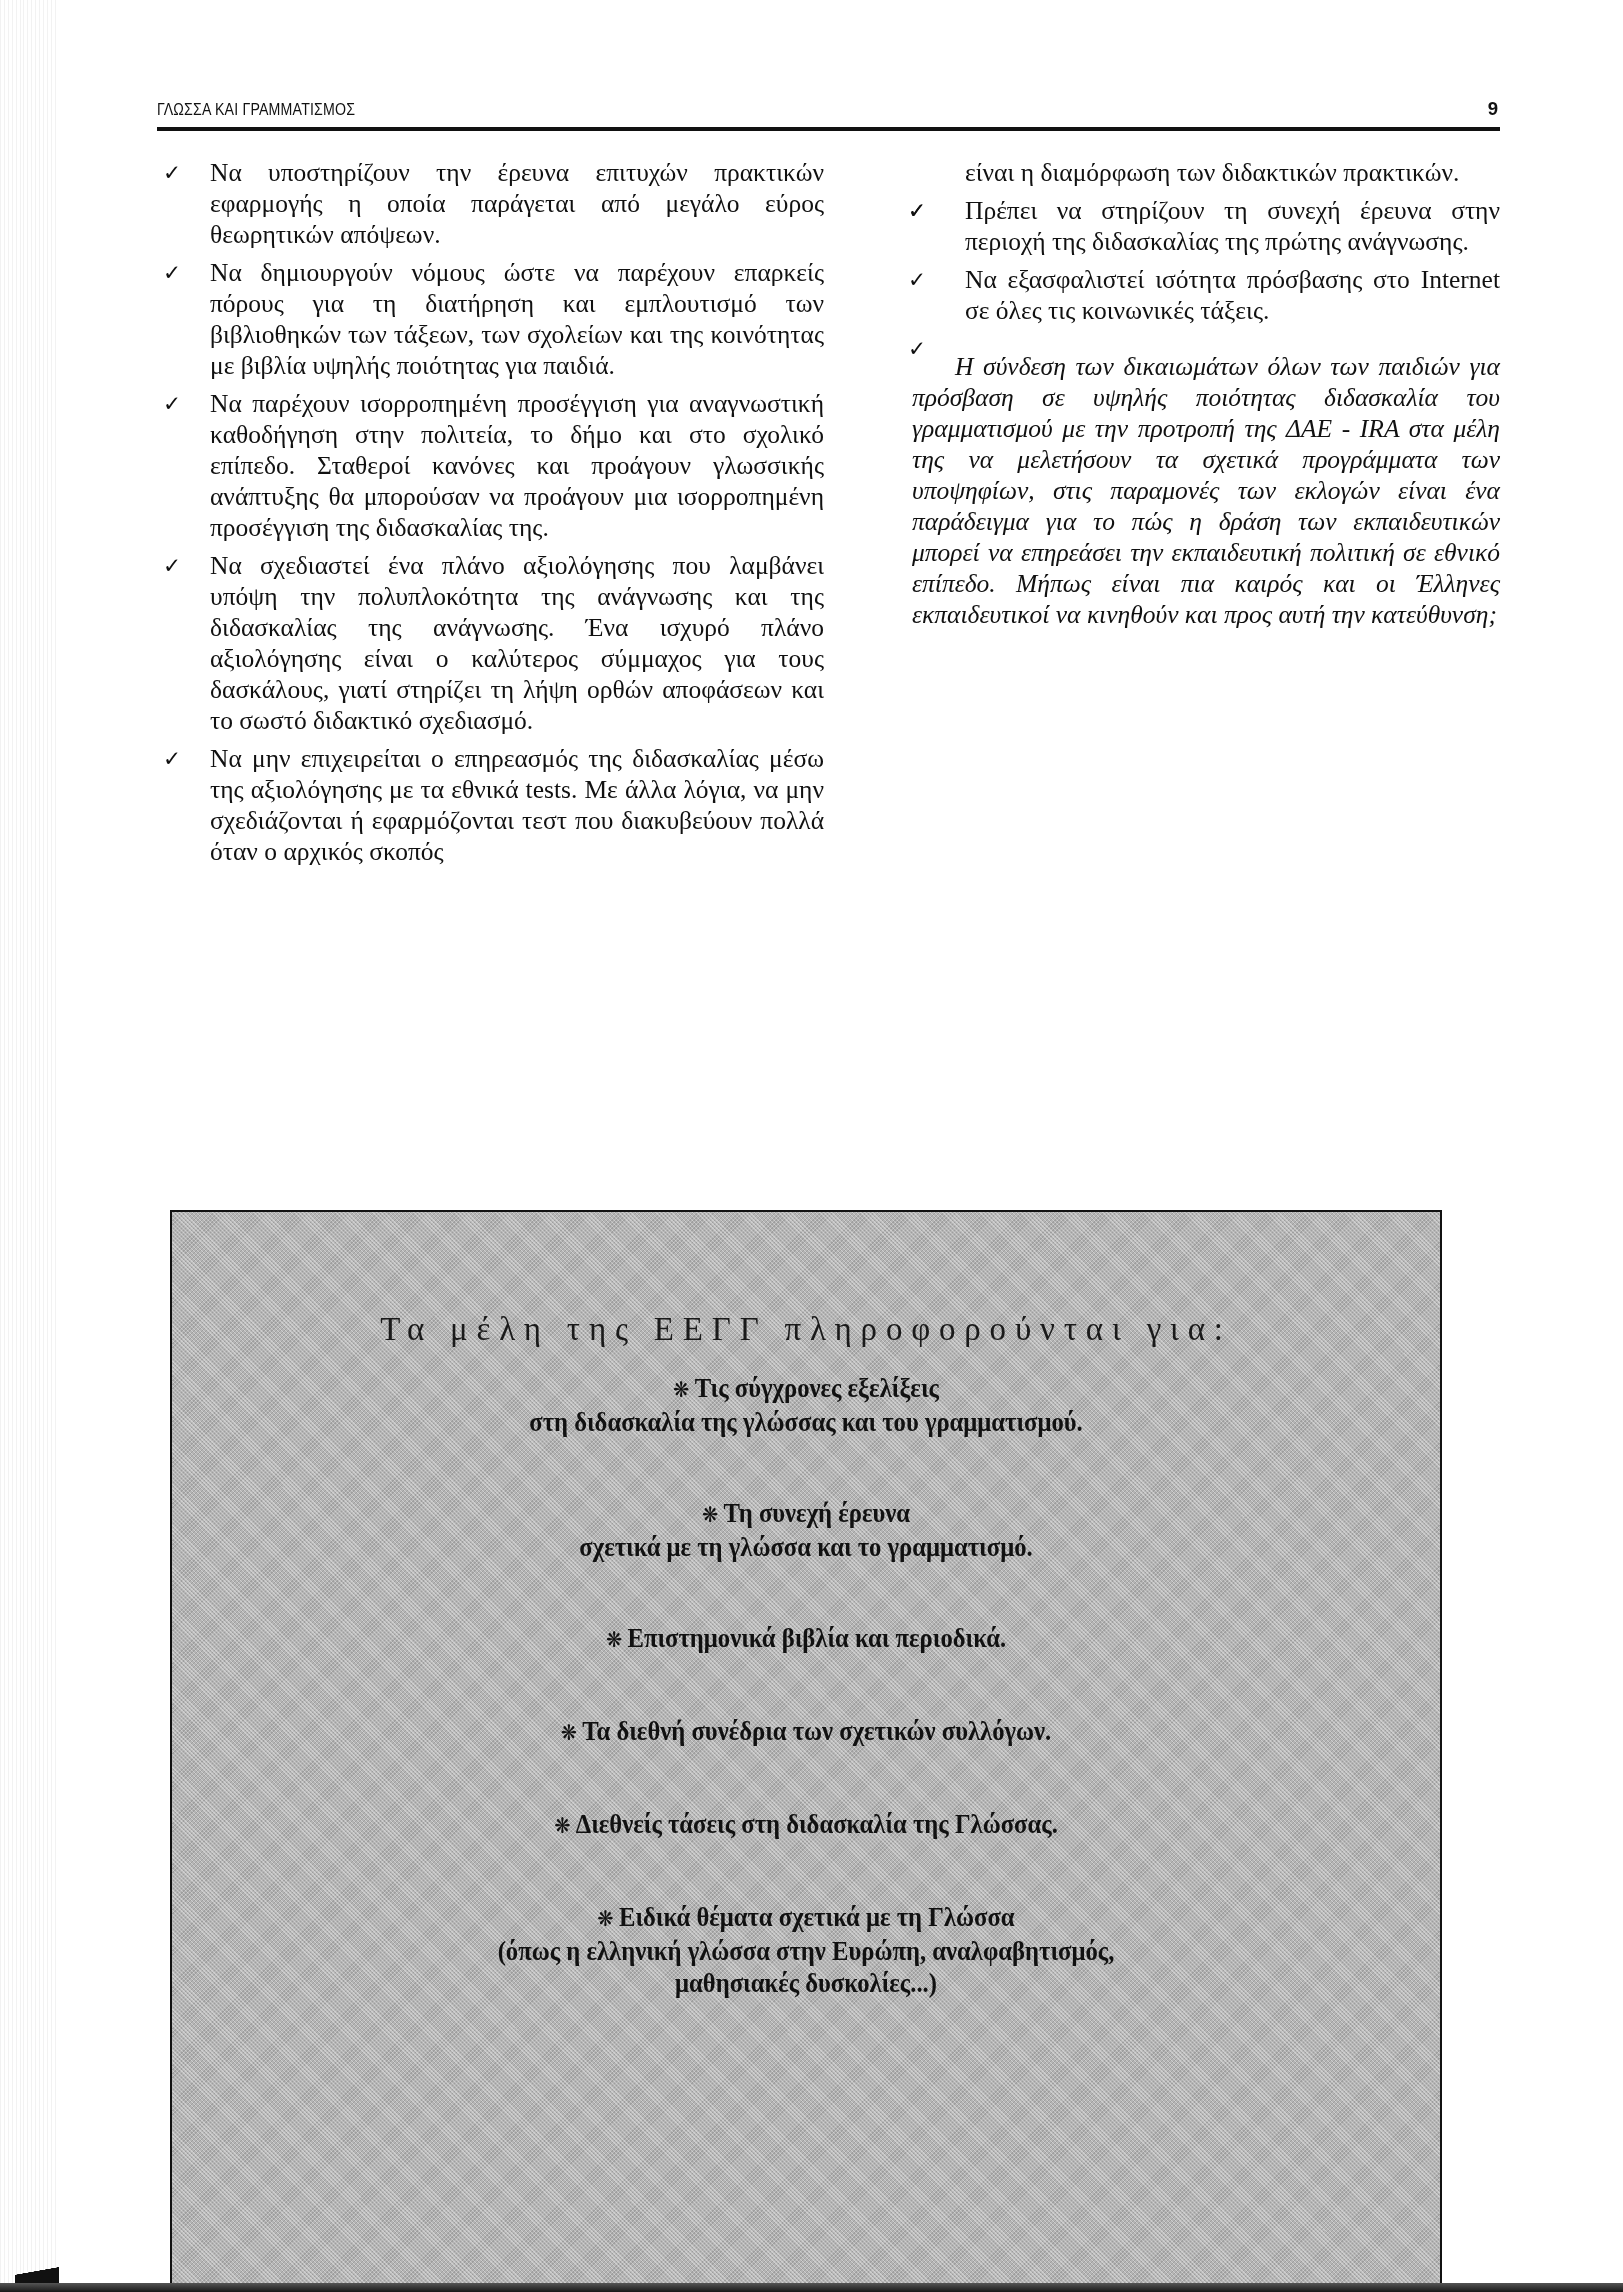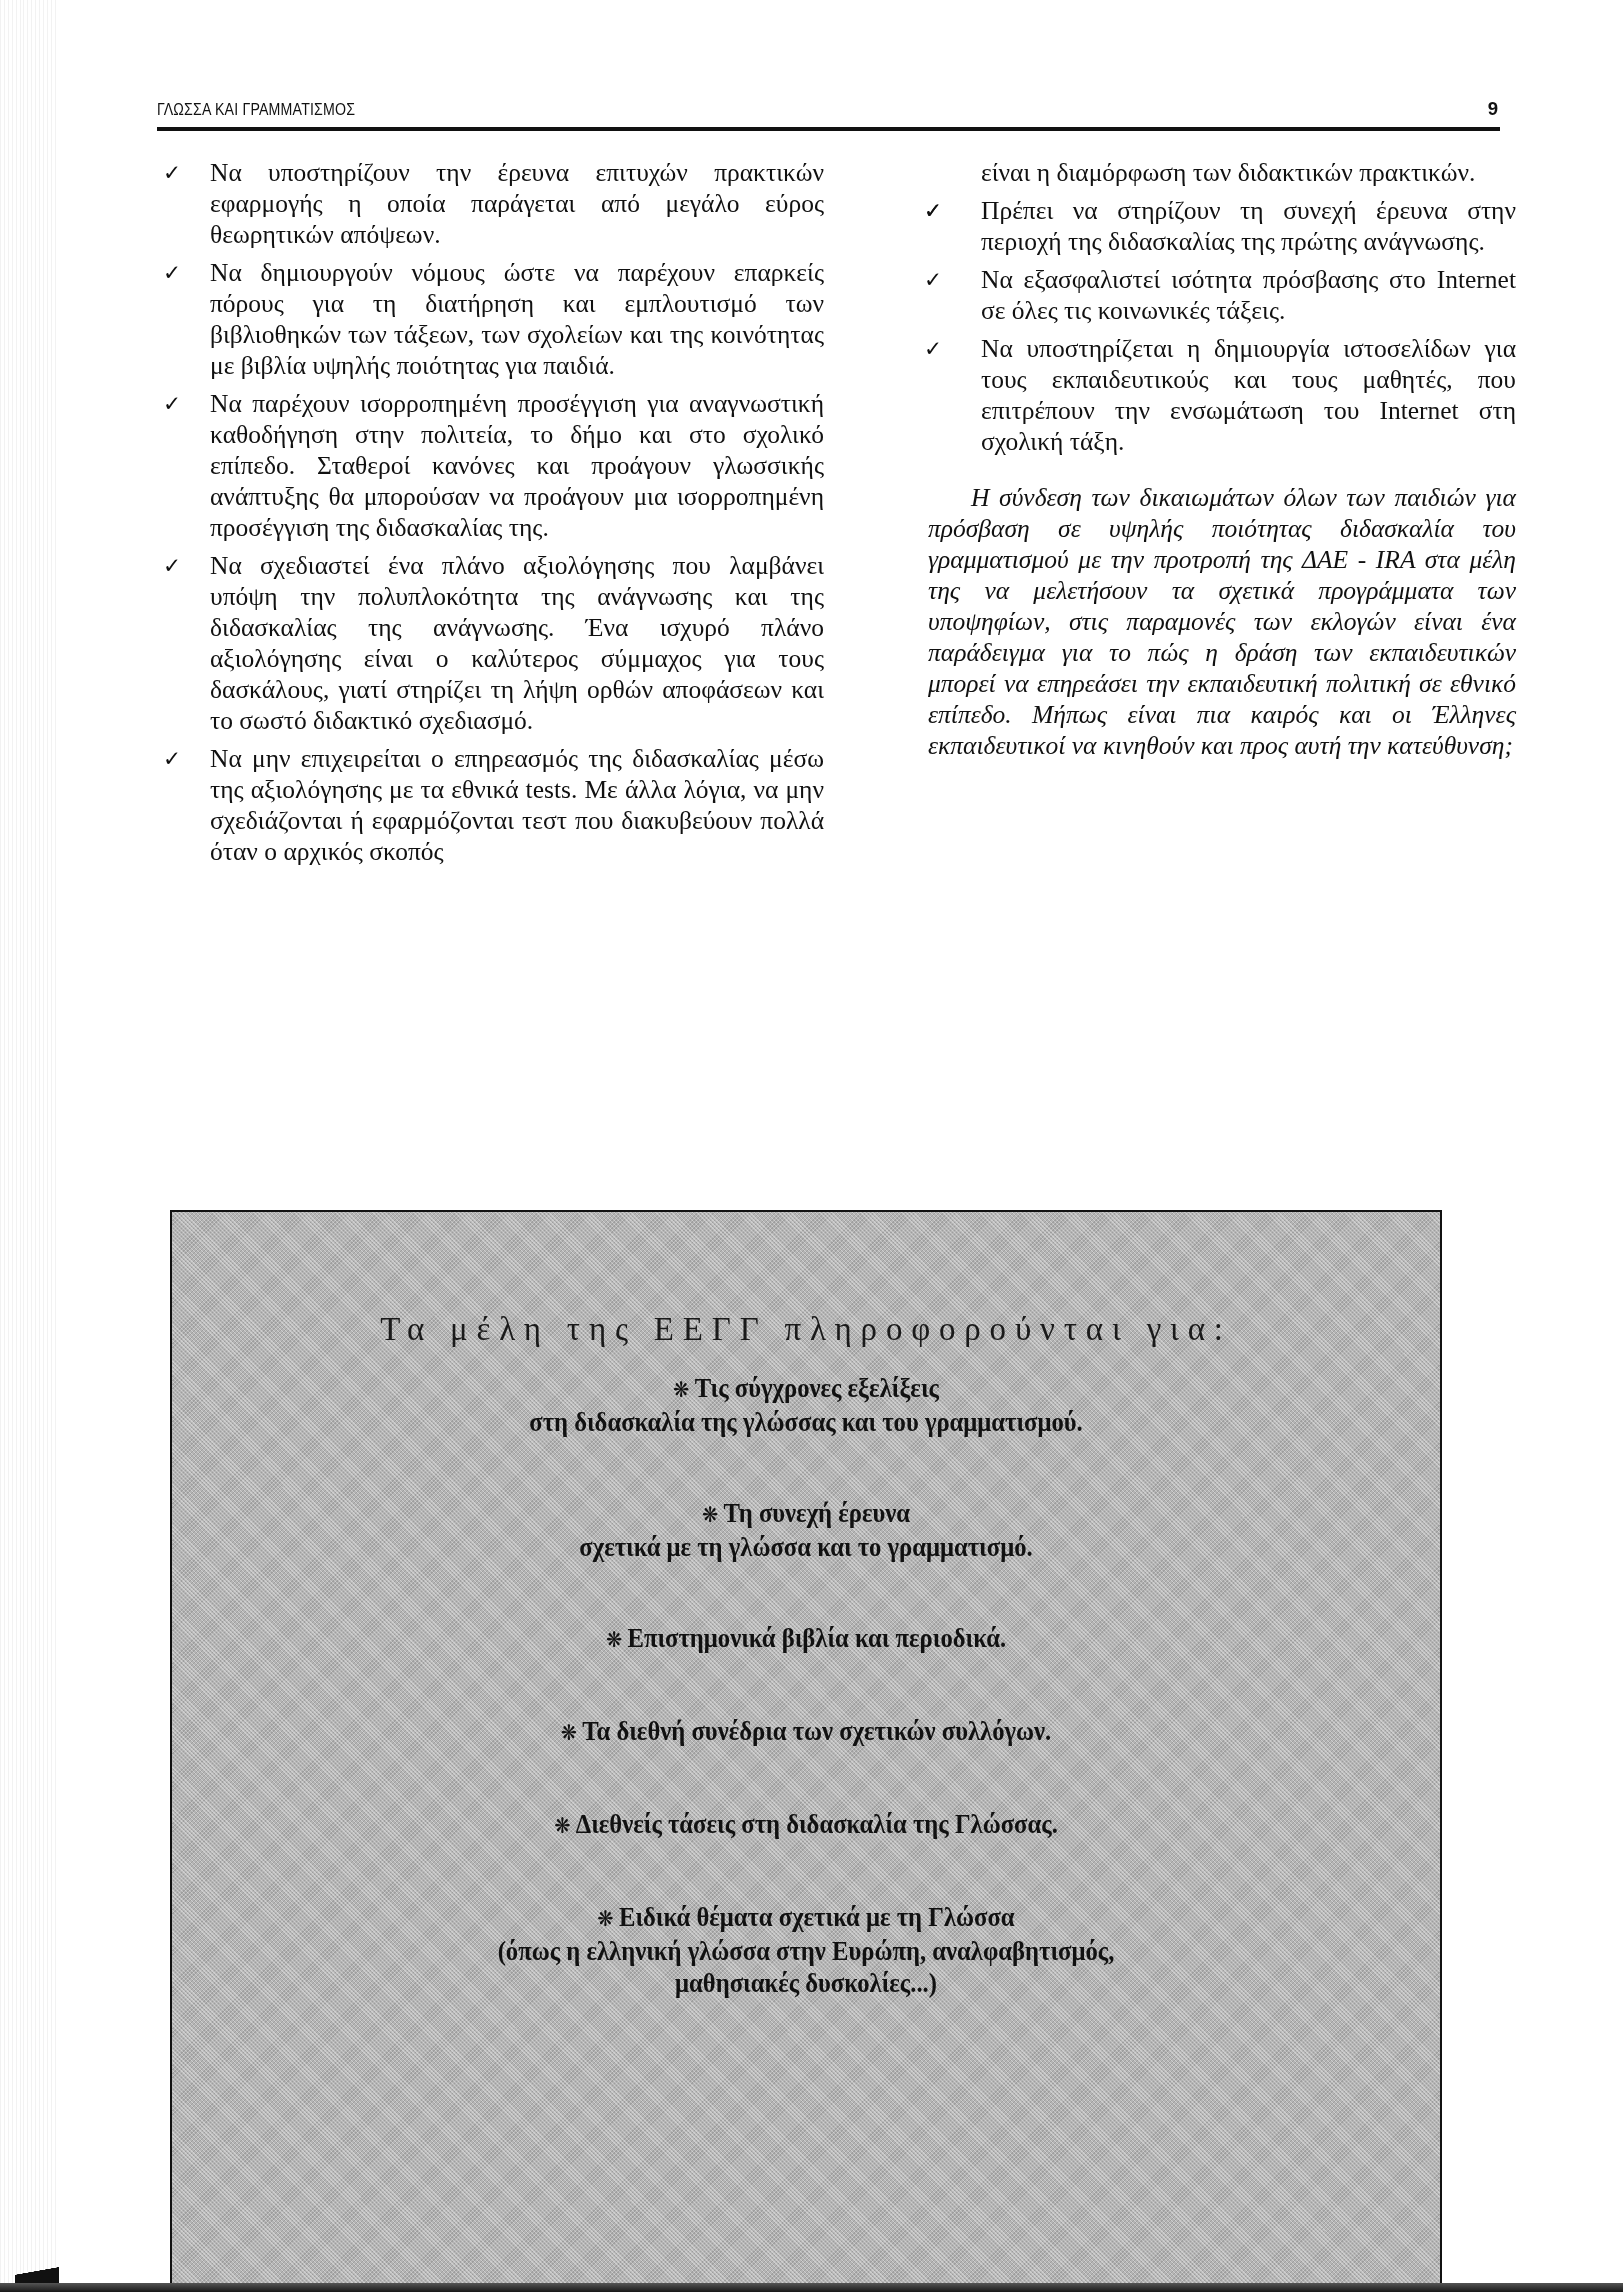--- a/index.html
+++ b/index.html
@@ -33,21 +33,21 @@
     font-family: "Liberation Sans", sans-serif;
   }
   .header-rule {
     position: absolute; left: 0; top: 29px; width: 1343px; height: 3.9px; background: #111;
   }
   .columns {
     position: absolute; left: 157px; top: 157px; width: 1343px; height: 1019px;
   }
   .col { position: absolute; top: 0; width: 667px; font-size: 25.5px; line-height: 31px; text-align: justify; }
   .col-left { left: 0; }
-  .col-right { left: 755px; width: 588px; margin-left: 16px; }
+  .col-right { left: 755px; width: 588px; }
   ul.checks { list-style: none; margin: 0; padding: 0; }
   ul.checks li { position: relative; padding-left: 53px; margin-bottom: 6.9px; }
   .check-icon { position: absolute; left: 5.9px; top: 0; font-family: "DejaVu Sans", sans-serif; font-size: 21.6px; }
   .cont { padding-left: 53px; margin-bottom: 6.9px; }
   .col-right ul.checks li, .col-right .cont { padding-left: 53px; }
   .col-right ul.checks li .check-icon { left: -3.9px; }
   .para { margin-top: 25.5px; text-indent: 43px; font-style: italic; }
   .info-box {
     position: absolute; left: 170px; top: 1210px; width: 1272px; height: 1126px;
     border: 2px solid #111; border-bottom-width: 3.9px; box-sizing: border-box;
@@ -92,21 +92,21 @@
       <li><span class="check-icon">✓</span><span>Να μην επιχειρείται ο επηρεασμός της διδασκαλίας μέσω της αξιολόγησης με τα εθνικά tests. Με άλλα λόγια, να μην σχεδιάζονται ή εφαρμόζονται τεστ που διακυβεύουν πολλά όταν ο αρχικός σκοπός</span></li>
     </ul>
   </div>
 
   <div class="col col-right">
     <div class="cont">είναι η διαμόρφωση των διδακτικών πρακτικών.</div>
     <ul class="checks">
       <li><span class="check-icon">✓</span></li>
       <li><span class="check-icon">✓</span><span>Πρέπει να στηρίζουν τη συνεχή έρευνα στην περιοχή της διδασκαλίας της πρώτης ανάγνωσης.</span></li>
       <li><span class="check-icon">✓</span><span>Να εξασφαλιστεί ισότητα πρόσβασης στο Internet σε όλες τις κοινωνικές τάξεις.</span></li>
-      <li><span class="check-icon">✓</span><span>Να υποστηρίζεται η δημιουργία ιστοσελίδων για τους εκπαιδευτικούς και τους μαθητές, που επιτρέπουν την ενσωμάτωση του Internet στη σχολική τάξη.</span></li>
+      <li><span class="check-icon">✓</span></li>
     </ul>
     <p class="para">Η σύνδεση των δικαιωμάτων όλων των παιδιών για πρόσβαση σε υψηλής ποιότητας διδασκαλία του γραμματισμού με την προτροπή της ΔΑΕ - IRA στα μέλη της να μελετήσουν τα σχετικά προγράμματα των υποψηφίων, στις παραμονές των εκλογών είναι ένα παράδειγμα για το πώς η δράση των εκπαιδευτικών μπορεί να επηρεάσει την εκπαιδευτική πολιτική σε εθνικό επίπεδο. Μήπως είναι πια καιρός και οι Έλληνες εκπαιδευτικοί να κινηθούν και προς αυτή την κατεύθυνση;</p>
   </div>
 </div>
 
 <div class="info-box">
   <div class="box-title">Τα μέλη της ΕΕΓΓ πληροφορούνται για:</div>
   <div class="box-items">
     <div class="box-item">
       <span class="line"><span class="star-icon">❋</span><span>Τις σύγχρονες εξελίξεις</span></span>

